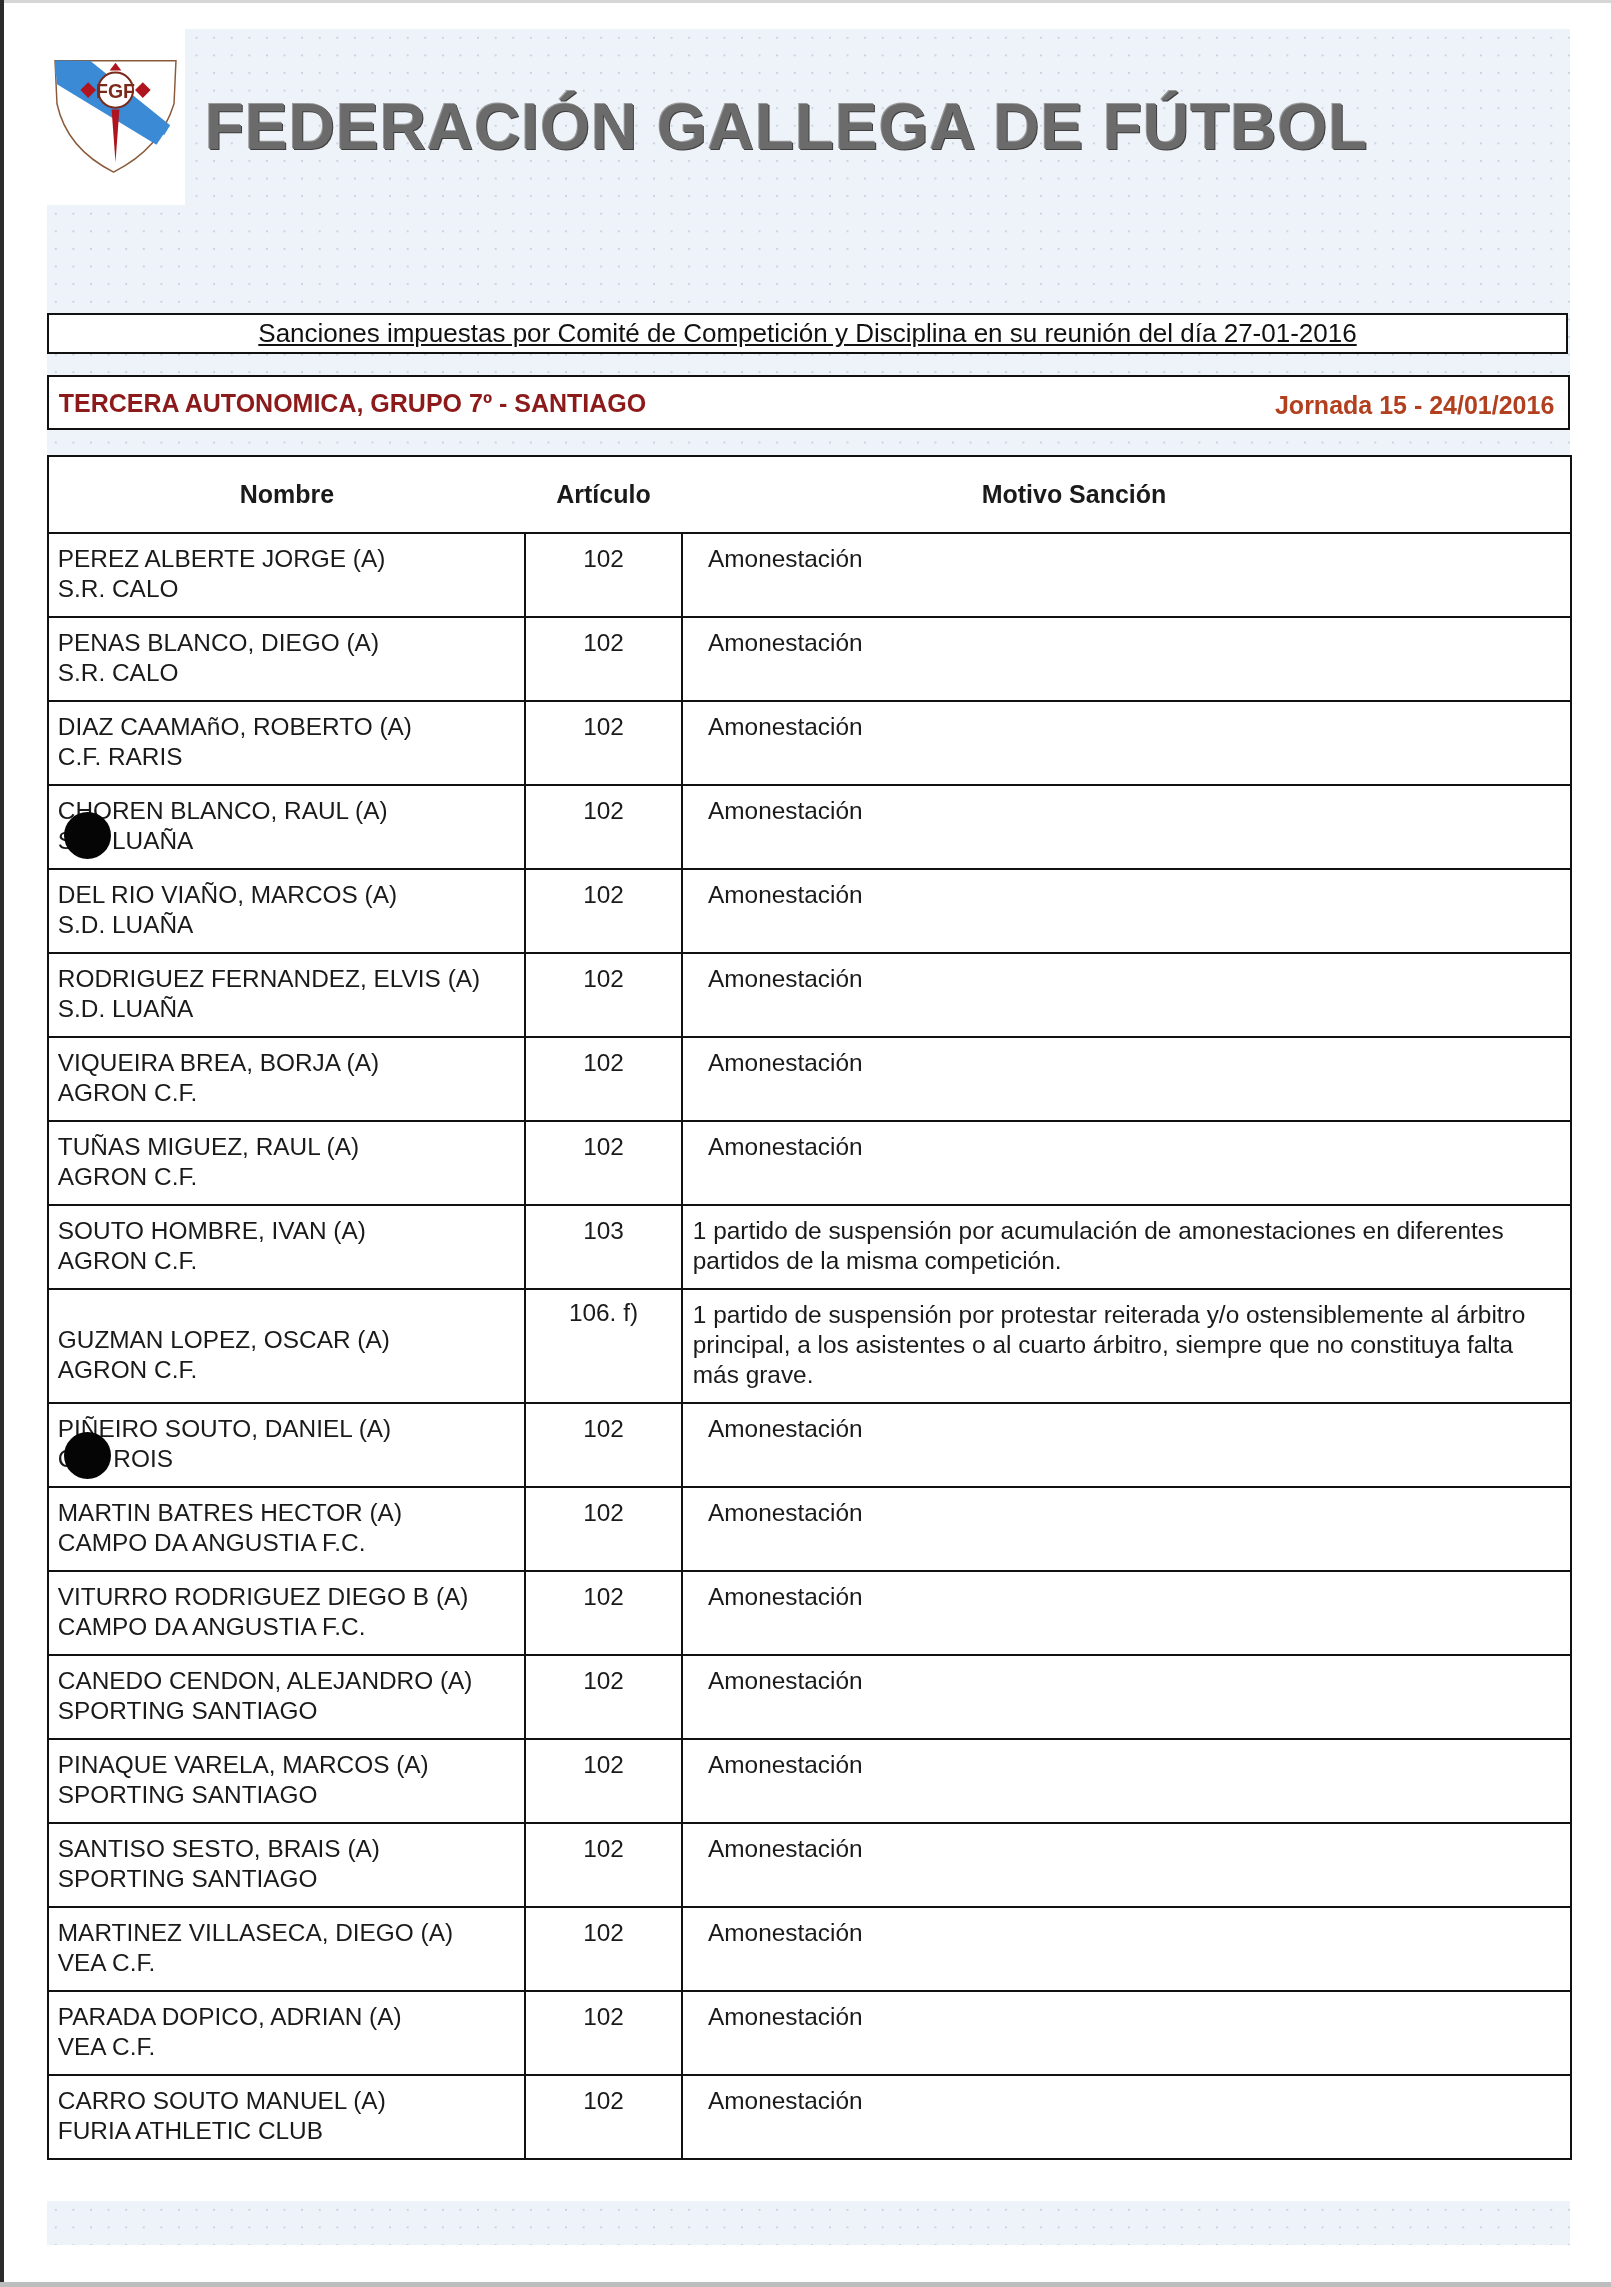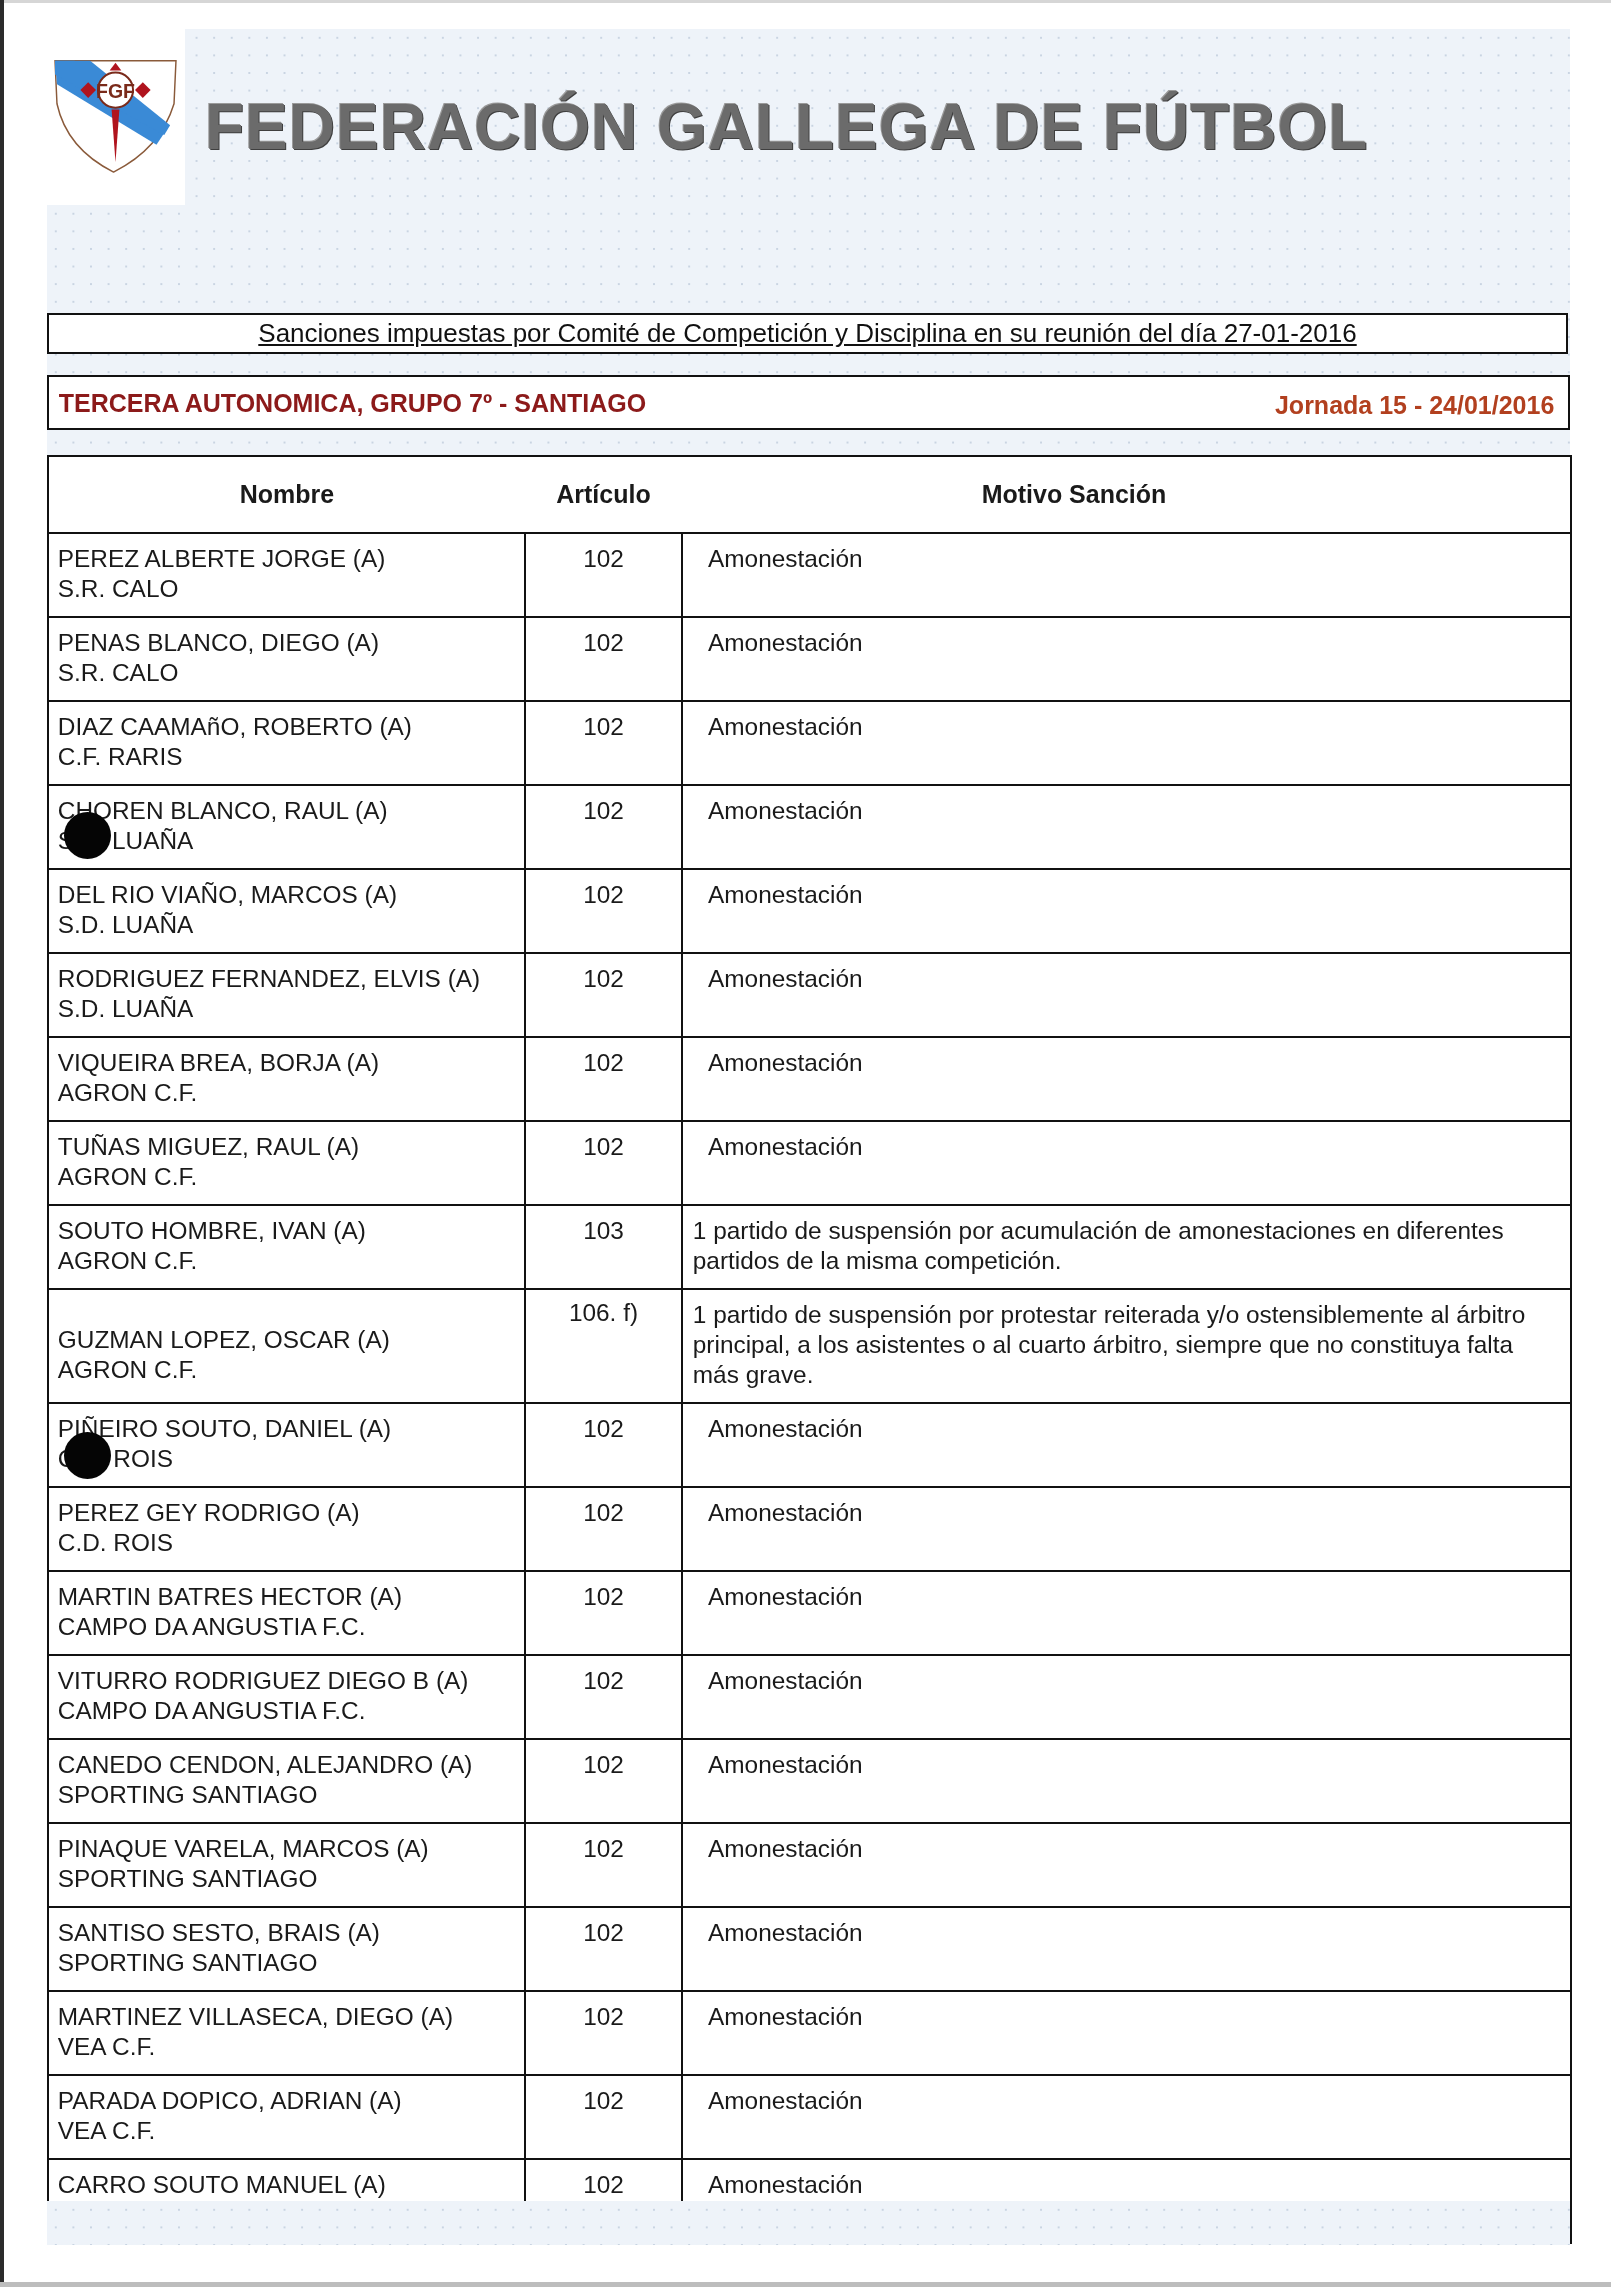--- a/index.html
+++ b/index.html
@@ -155,25 +155,20 @@
         <td class="c-name"><span class="player">GUZMAN LOPEZ, OSCAR (A)</span><span class="team">AGRON C.F.</span></td>
         <td class="c-art">106. f)</td>
         <td class="c-mot long"> 1 partido de suspensión por protestar reiterada y/o ostensiblemente al árbitro principal, a los asistentes o al cuarto árbitro, siempre que no constituya falta más grave.</td>
       </tr>
       <tr class="r">
         <td class="c-name"><span class="player">PIÑEIRO SOUTO, DANIEL (A)</span><span class="team">C.D. ROIS</span></td>
         <td class="c-art">102</td>
         <td class="c-mot">Amonestación</td>
       </tr>
       <tr class="r">
-        <td class="c-name"><span class="player">PEREZ GEY RODRIGO (A)</span><span class="team">C.D. ROIS</span></td>
-        <td class="c-art">102</td>
-        <td class="c-mot">Amonestación</td>
-      </tr>
-      <tr class="r">
         <td class="c-name"><span class="player">MARTIN BATRES HECTOR (A)</span><span class="team">CAMPO DA ANGUSTIA F.C.</span></td>
         <td class="c-art">102</td>
         <td class="c-mot">Amonestación</td>
       </tr>
       <tr class="r">
         <td class="c-name"><span class="player">VITURRO RODRIGUEZ DIEGO B (A)</span><span class="team">CAMPO DA ANGUSTIA F.C.</span></td>
         <td class="c-art">102</td>
         <td class="c-mot">Amonestación</td>
       </tr>
       <tr class="r">

